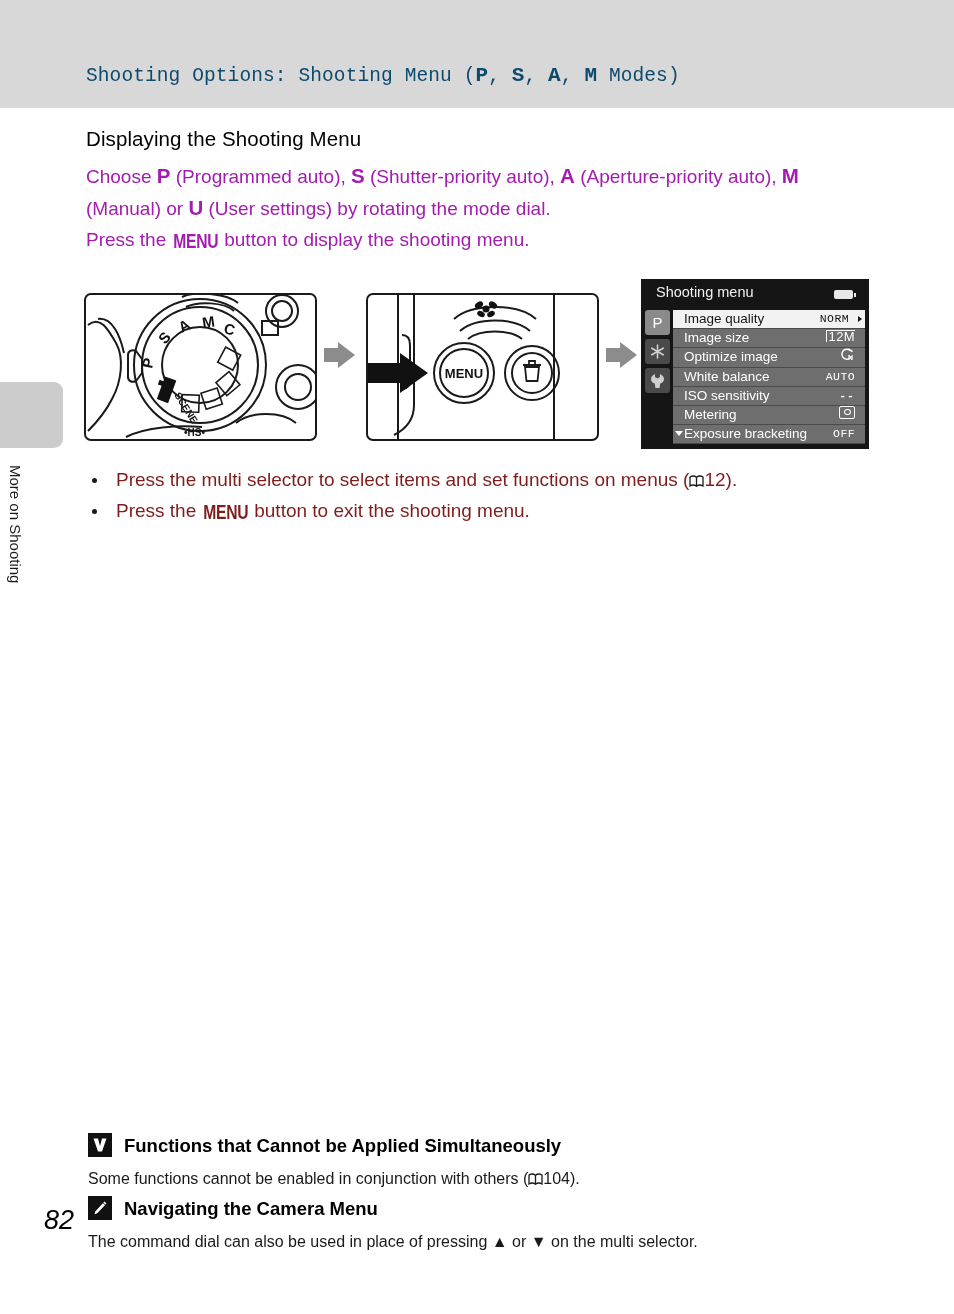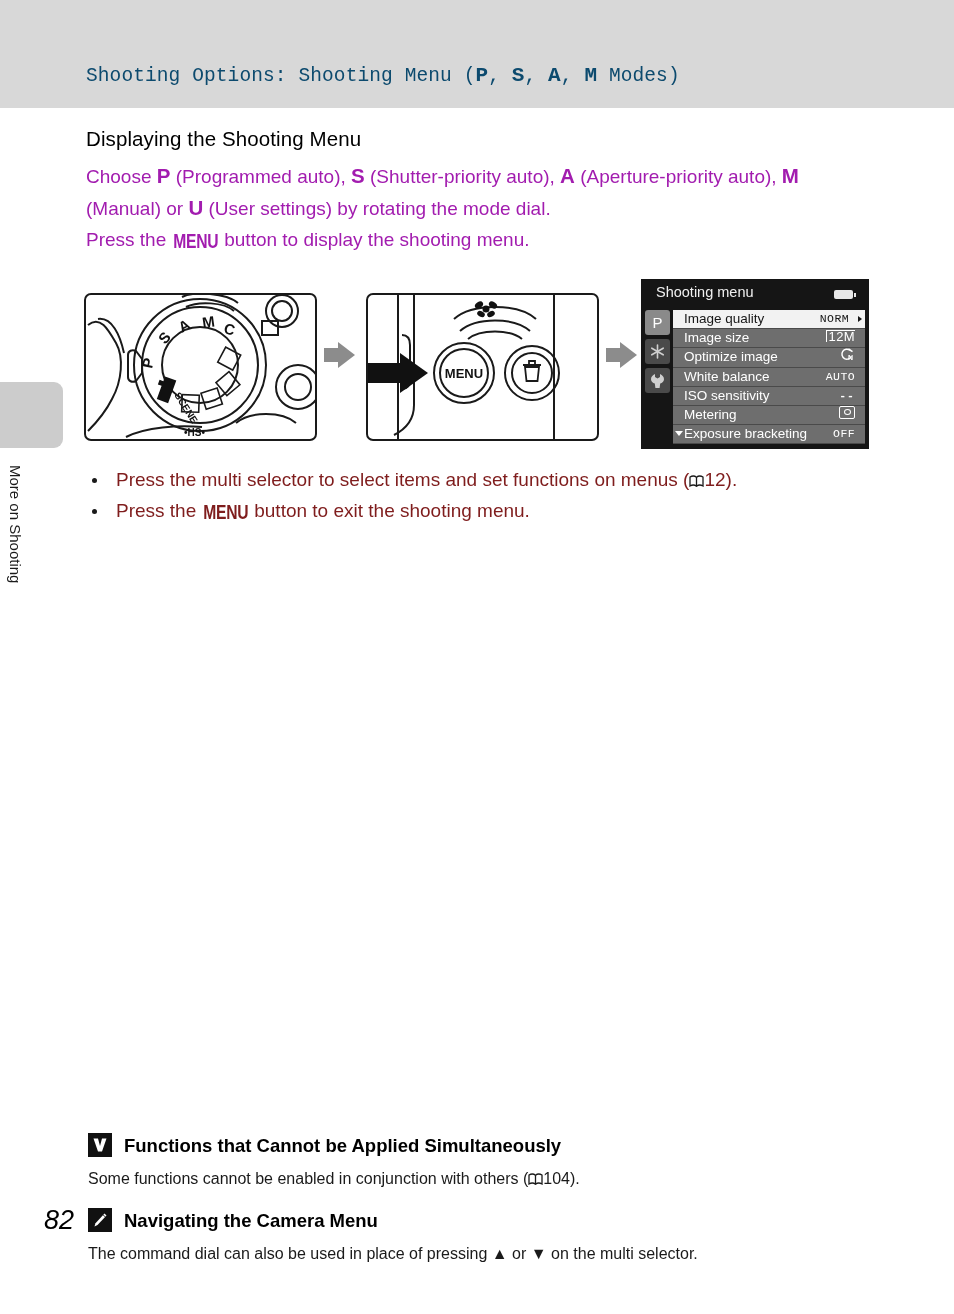--- a/index.html
+++ b/index.html
@@ -310,21 +310,21 @@
     flex: 0 0 auto;
   }
   .note-title {
     font-size: 18.5px;
     font-weight: bold;
     color: #000;
   }
   .note-body {
     font-size: 16px;
     color: #1a1a1a;
-    margin-bottom: 18px;
+    margin-bottom: 6px;
     line-height: 23px;
   }
   .note-body:last-child { margin-bottom: 0; }
 </style>
 </head>
 <body>
 
 <div class="header-band">
   <div class="header-title">
     <span>Shooting Options: Shooting Menu (</span><span class="hb">P</span><span>, </span><span class="hb">S</span><span>, </span><span class="hb">A</span><span>, </span><span class="hb">M</span><span> Modes)</span>

